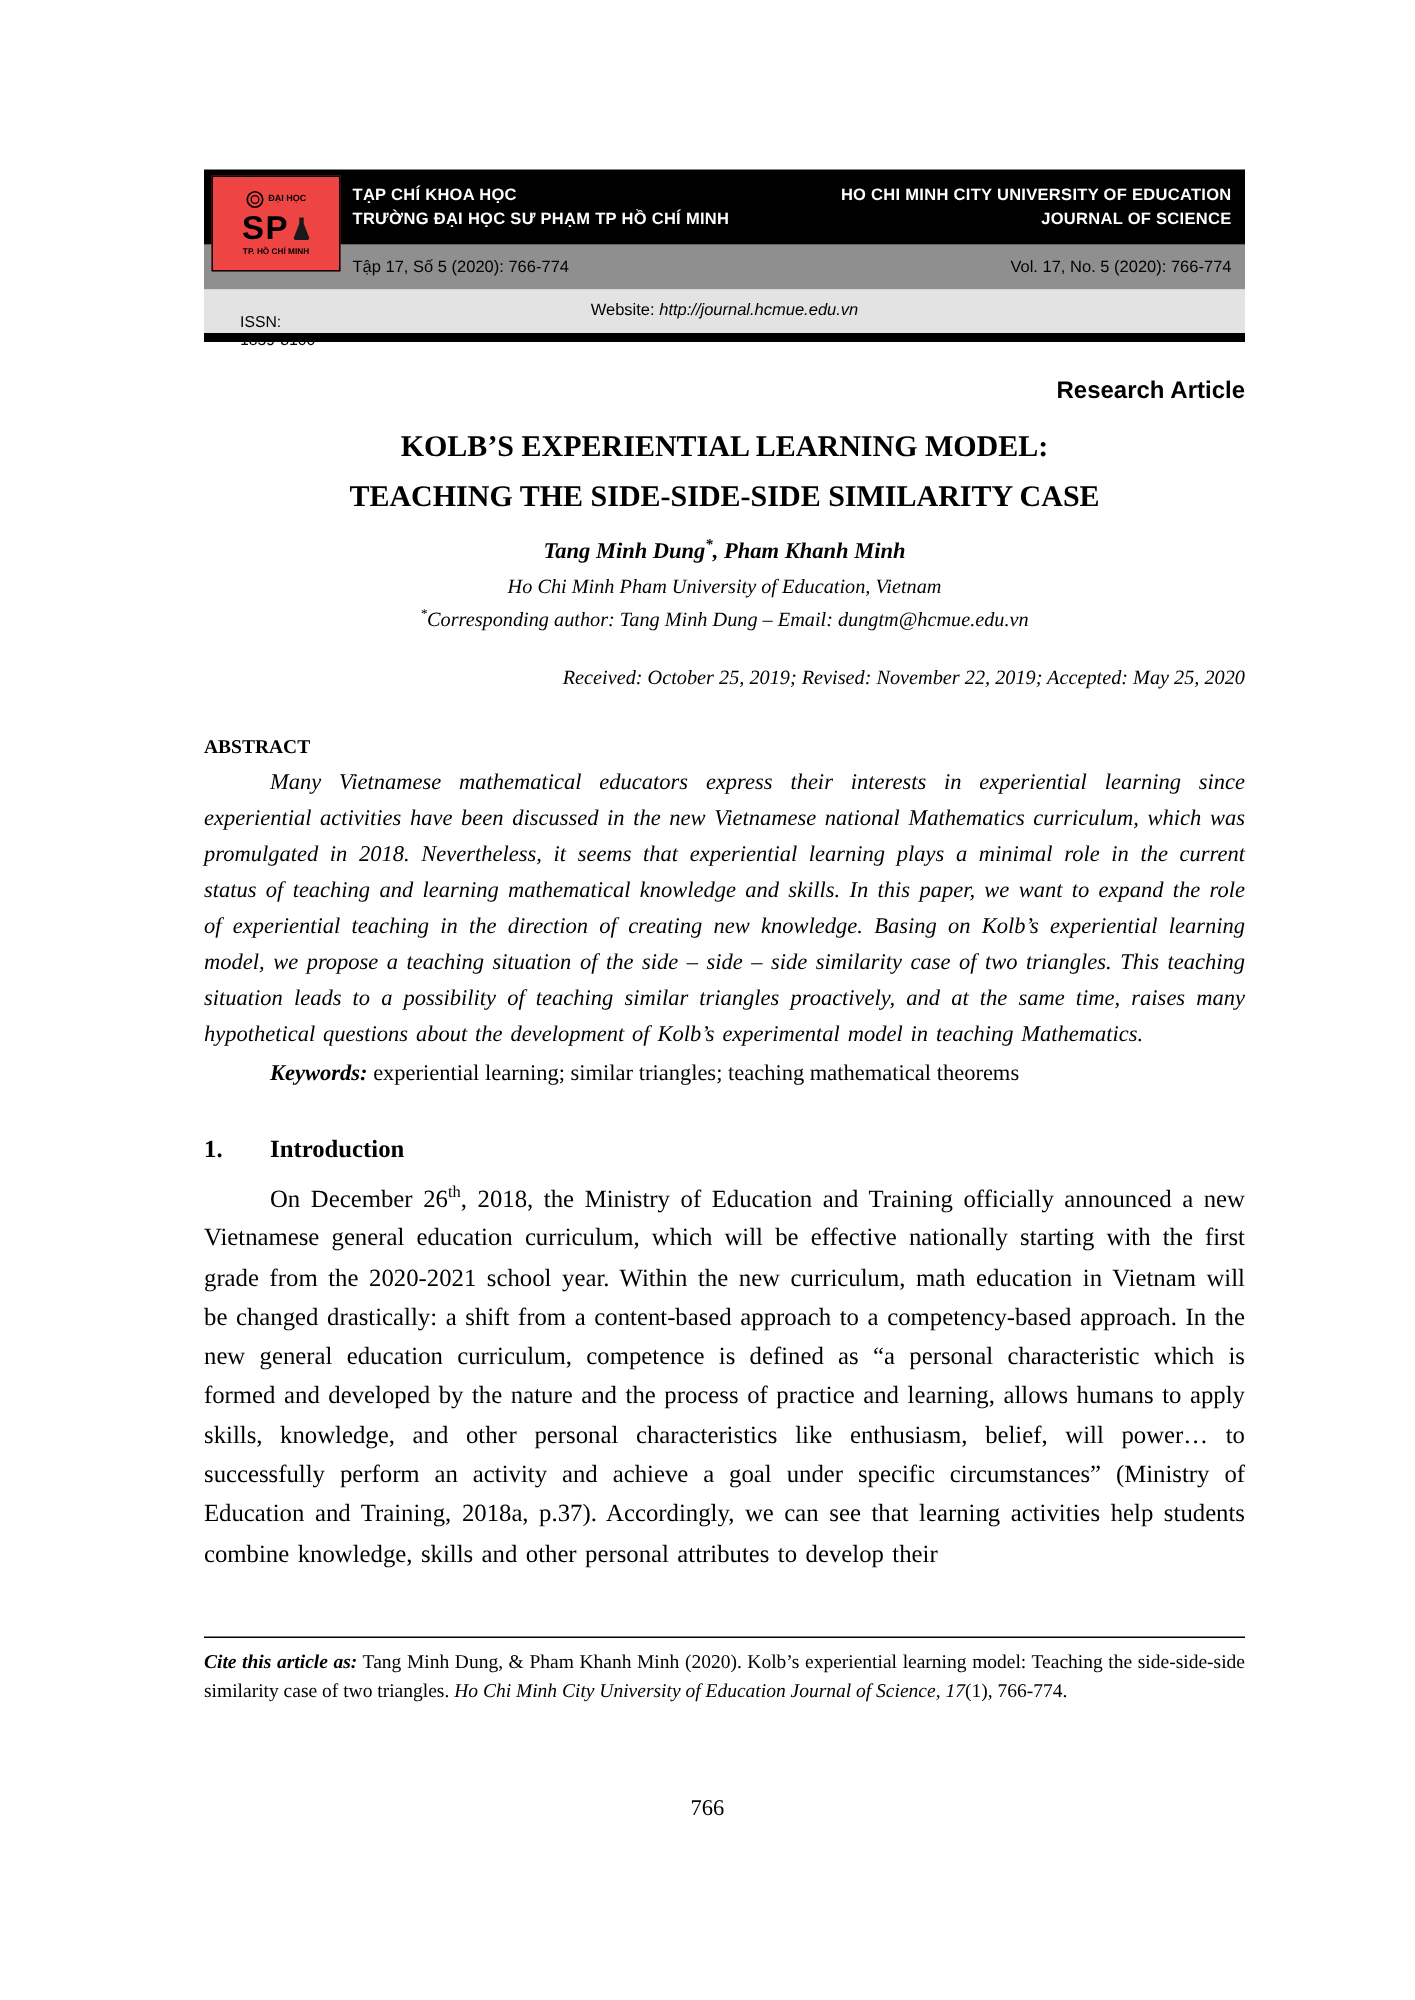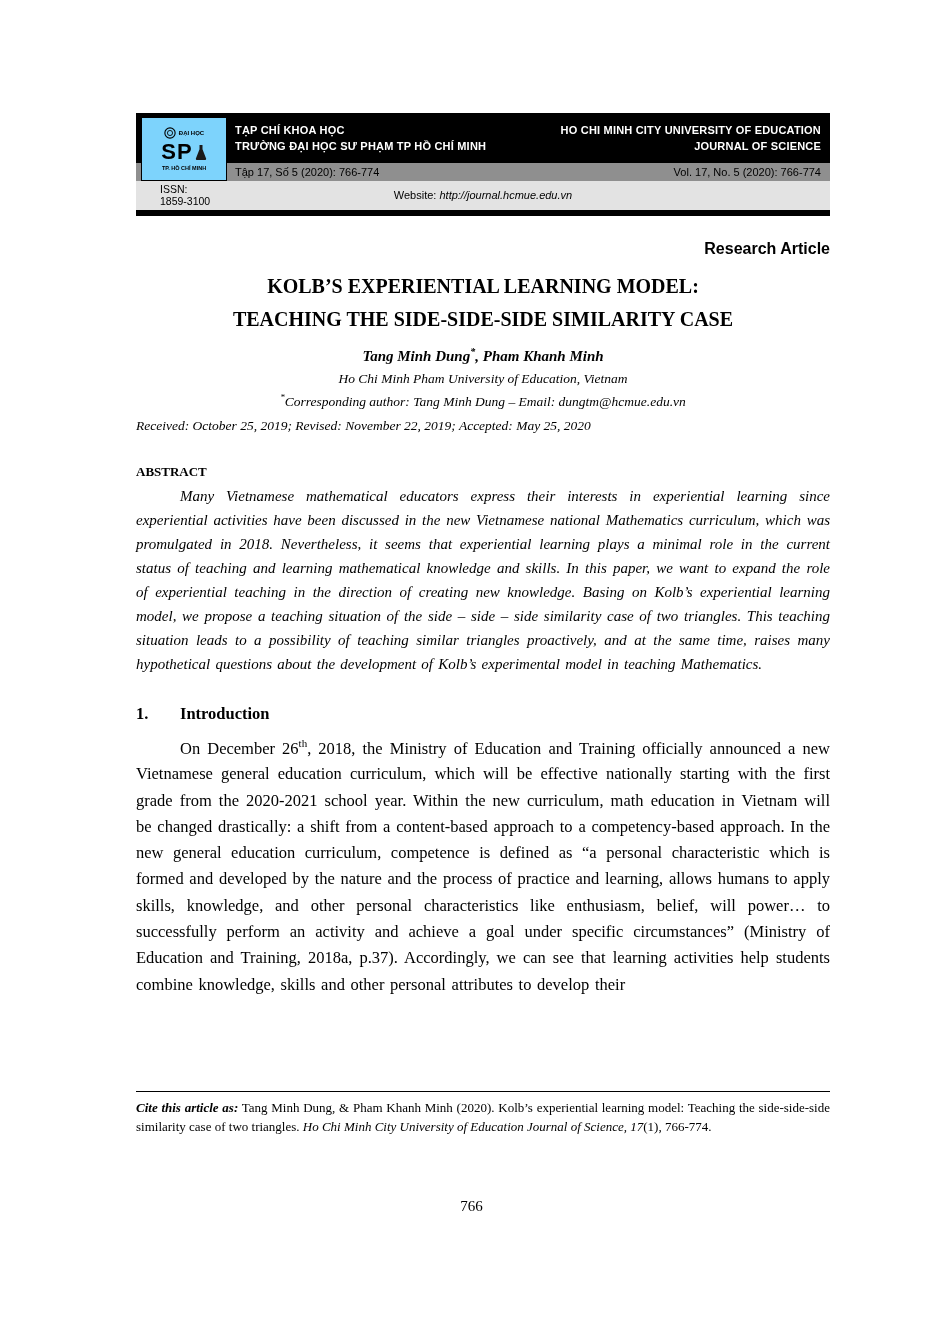--- a/index.html
+++ b/index.html
@@ -12,50 +12,50 @@
     color:#000;
     overflow:hidden;
   }
   .content { position:absolute; left:136px; top:113px; width:694px; }
 
   
   .band { position:relative; width:694px; font-family:"Liberation Sans","DejaVu Sans",sans-serif; }
   .band-row1 { position:relative; height:50px; background:#000; color:#fff; }
   .band-left { position:absolute; left:99px; top:9px; font-size:11px; font-weight:bold; line-height:16px; letter-spacing:.2px; }
   .band-right { position:absolute; right:9px; top:9px; font-size:11px; font-weight:bold; line-height:16px; text-align:right; letter-spacing:.2px; }
-  .band-row2 { height:18px; background:#8f8f8f; color:#000; display:flex; justify-content:space-between; align-items:center; padding:0 9px 0 99px; font-size:11px; }
+  .band-row2 { height:30px; background:#8f8f8f; color:#000; display:flex; justify-content:space-between; align-items:center; padding:0 9px 0 99px; font-size:11px; }
   .band-row3 { position:relative; height:29px; background:#e3e3e3; color:#000; font-size:11px; }
-  .issn-block { position:absolute; left:24px; top:2px; font-size:10.5px; line-height:12px; }
+  .issn-block { position:absolute; left:24px; top:16px; font-size:10.5px; line-height:12px; }
   .website-block { width:100%; text-align:center; line-height:29px; }
   .band-bottom-rule { height:6px; background:#000; }
 
   .logo-box {
     position:absolute; left:5px; top:4px; width:86px; height:64px;
-    background:#7dd3fc; border:1px solid #000;
+    background:#ef4444; border:1px solid #000;
     display:flex; flex-direction:column; align-items:center; justify-content:center;
     color:#000; text-align:center;
   }
   .logo-row1 { display:flex; align-items:center; gap:3px; font-size:6px; font-weight:bold; }
   .logo-row2 { display:flex; align-items:center; gap:2px; }
   .logo-sp { font-size:22px; font-weight:bold; letter-spacing:1px; }
   .logo-row3 { font-size:5.5px; font-weight:bold; }
 
   
   .research-article {
     margin-top:24px; text-align:right;
     font-family:"Liberation Sans","DejaVu Sans",sans-serif;
     font-weight:bold; font-size:16px;
   }
   .title { margin-top:12px; text-align:center; font-weight:bold; font-size:20px; line-height:33px; }
   .authors { margin-top:10px; text-align:center; font-size:15px; font-weight:bold; font-style:italic; }
   .authors sup { font-size:10px; }
   .affiliation { margin-top:6px; text-align:center; font-size:13.5px; font-style:italic; }
   .corresponding { margin-top:5px; text-align:center; font-size:13.5px; font-style:italic; }
   .corresponding sup { font-size:9px; }
-  .dates { margin-top:8px; text-align:left; font-size:13.5px; font-style:italic; }
+  .dates { margin-top:22px; text-align:right; font-size:13.5px; font-style:italic; }
 
   
   .abstract-heading { margin-top:30px; font-weight:bold; font-size:13px; }
   .abstract-body {
     margin-top:4px; font-style:italic; font-size:15px; line-height:24px;
     text-align:justify; text-indent:44px; word-spacing:1.5px;
   }
   .keywords-line { margin-top:2px; font-size:15px; text-indent:44px; line-height:24px; }
   .keywords-label { font-weight:bold; font-style:italic; }
 
@@ -133,20 +133,21 @@
       <div>TEACHING THE SIDE-SIDE-SIDE SIMILARITY CASE</div>
     </div>
 
     <div class="authors"><span>Tang Minh Dung</span><sup>*</sup><span>, Pham Khanh Minh</span></div>
     <div class="affiliation">Ho Chi Minh Pham University of Education, Vietnam</div>
     <div class="corresponding"><sup>*</sup><span>Corresponding author: Tang Minh Dung – Email: dungtm@hcmue.edu.vn</span></div>
     <div class="dates">Received: October 25, 2019; Revised: November 22, 2019; Accepted: May 25, 2020</div>
 
     <div class="abstract-heading">ABSTRACT</div>
     <div class="abstract-body">Many Vietnamese mathematical educators express their interests in experiential learning since experiential activities have been discussed in the new Vietnamese national Mathematics curriculum, which was promulgated in 2018. Nevertheless, it seems that experiential learning plays a minimal role in the current status of teaching and learning mathematical knowledge and skills. In this paper, we want to expand the role of experiential teaching in the direction of creating new knowledge. Basing on Kolb’s experiential learning model, we propose a teaching situation of the side – side – side similarity case of two triangles. This teaching situation leads to a possibility of teaching similar triangles proactively, and at the same time, raises many hypothetical questions about the development of Kolb’s experimental model in teaching Mathematics.</div>
+    <div class="keywords-line"><span class="keywords-label">Keywords:</span><span> experiential learning; similar triangles; teaching mathematical theorems</span></div>
 
     <div class="section-heading"><span class="sec-num">1.</span><span>Introduction</span></div>
     <div class="body-paragraph"><span>On December 26</span><sup>th</sup><span>, 2018, the Ministry of Education and Training officially announced a new Vietnamese general education curriculum, which will be effective nationally starting with the first grade from the 2020-2021 school year. Within the new curriculum, math education in Vietnam will be changed drastically: a shift from a content-based approach to a competency-based approach. In the new general education curriculum, competence is defined as “a personal characteristic which is formed and developed by the nature and the process of practice and learning, allows humans to apply skills, knowledge, and other personal characteristics like enthusiasm, belief, will power… to successfully perform an activity and achieve a goal under specific circumstances” (Ministry of Education and Training, 2018a, p.37). Accordingly, we can see that learning activities help students combine knowledge, skills and other personal attributes to develop their</span></div>
 
   </div>
 
   <div class="footer">
     <div class="footnote-rule"></div>
     <div class="cite-paragraph"><span class="cite-label">Cite this article as:</span><span> Tang Minh Dung, &amp; Pham Khanh Minh (2020). Kolb’s experiential learning model: Teaching the side-side-side similarity case of two triangles. </span><span class="cite-journal">Ho Chi Minh City University of Education Journal of Science, 17</span><span>(1), 766-774.</span></div>
   </div>

